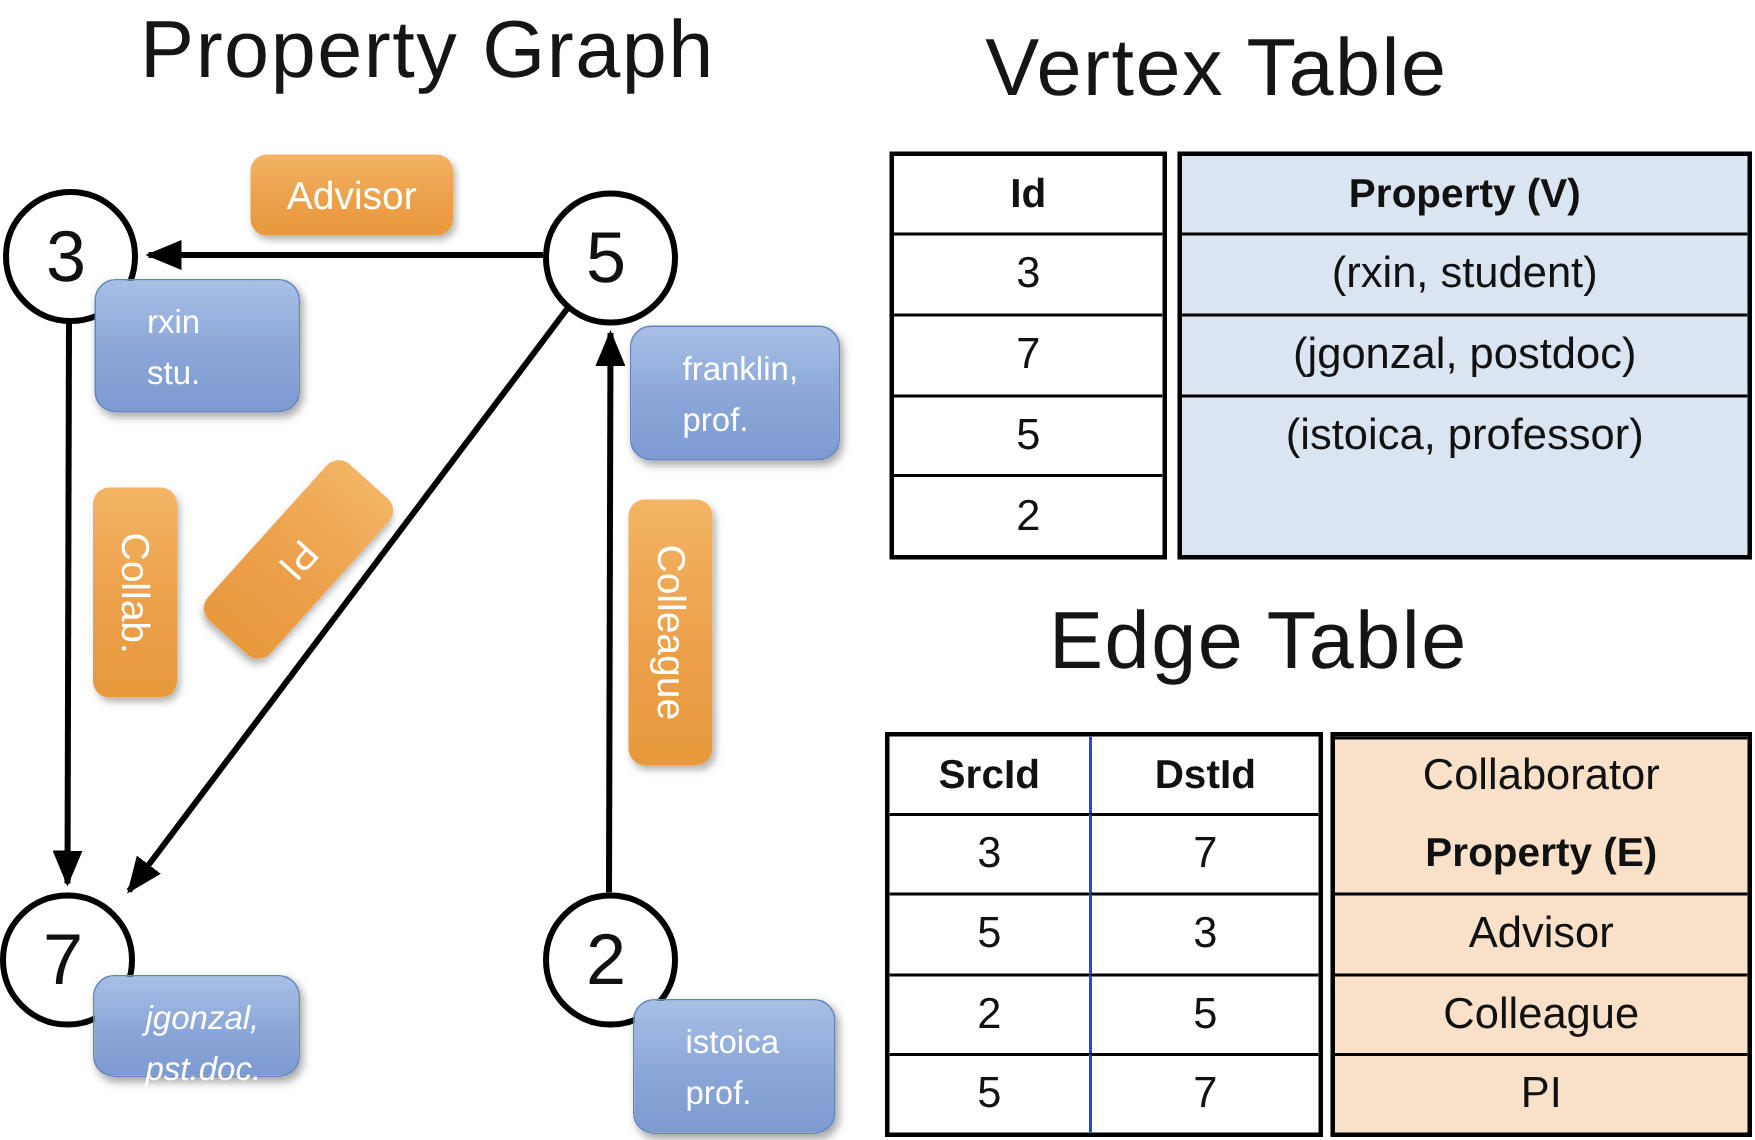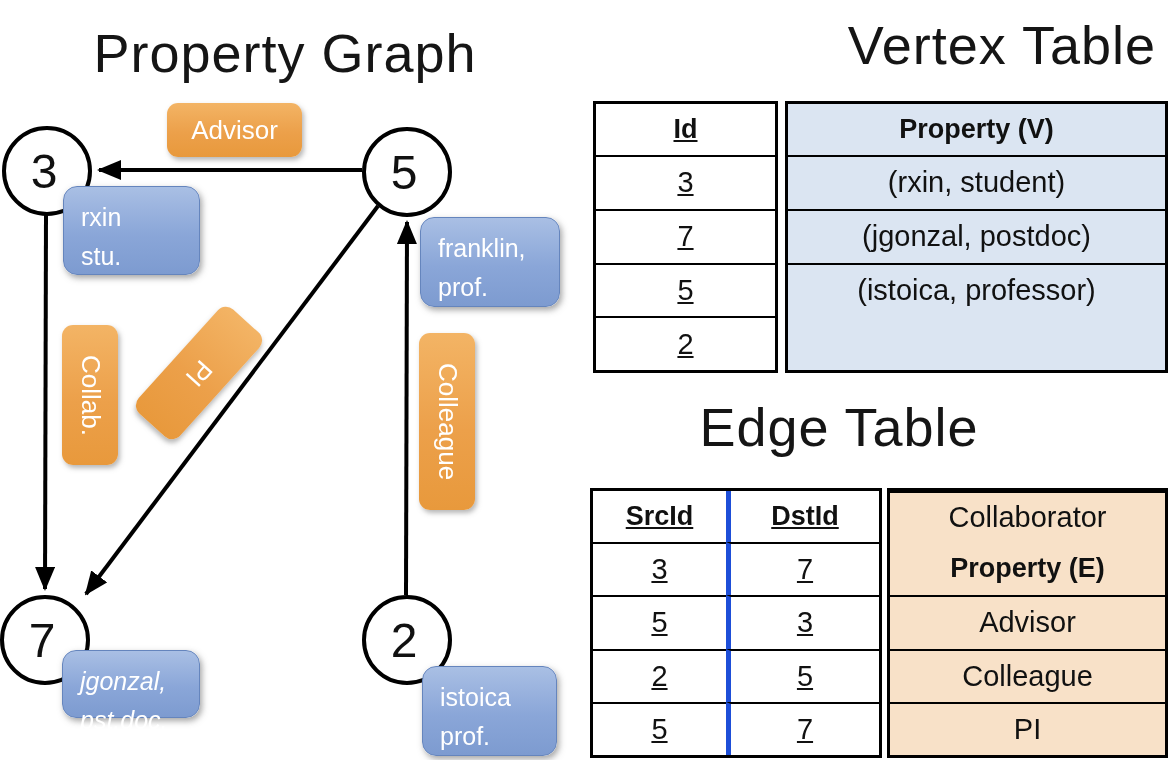--- a/index.html
+++ b/index.html
@@ -11,46 +11,46 @@
 
   
   #graph-panel { position:absolute; left:0; top:0; width:585px; height:760px; }
   .node { position:absolute; width:90px; height:90px; border:4px solid #000;
           border-radius:50%; background:#fff; z-index:3;
           display:flex; align-items:center; justify-content:center; }
   .node span { font-size:48px; color:#111; padding-right:6px; }
   .vprop { position:absolute; z-index:4; border-radius:14px;
            background:linear-gradient(180deg,#a9bfe4 0%,#8aa6d8 55%,#7d9bd0 100%);
            border:1px solid #6585bd; box-shadow:2px 3px 6px rgba(90,90,90,.55);
-           color:#fff; font-size:25px; line-height:1.55; padding:11px 0 0 17px; }
+           color:#fff; font-size:22px; line-height:1.55; padding:11px 0 0 34px; }
   .elabel { position:absolute; z-index:1; border-radius:11px;
             background:linear-gradient(180deg,#f3b465 0%,#eca04a 55%,#e8993c 100%);
             box-shadow:2px 3px 5px rgba(110,110,110,.5);
             color:#fff; font-size:26px; display:flex; align-items:center; justify-content:center; }
   .elabel.vert { writing-mode:vertical-rl; }
   #edges-svg { position:absolute; left:0; top:0; z-index:2; }
 
   
   .tblock { position:absolute; display:grid; }
   .cell { display:flex; align-items:center; justify-content:center;
           font-size:29px; white-space:nowrap; }
   .cell.th { font-weight:bold; font-size:27px; }
   .bt { border-top:2px solid #000; }
-  .bl { border-left:5px solid #1d4ed8; }
+  .bl { border-left:2px solid #1d4ed8; }
   .box-border { border:3px solid #000; }
   .fill-blue  { background:#dbe5f2; }
   .fill-orange{ background:#f8e1c8; }
-  .fill-white { background:#fff;text-decoration:underline; }
+  .fill-white { background:#fff; }
 </style>
 </head>
 <body>
 
 <div id="graph-panel">
 
-  <div class="abs title" style="left:40px; top:22px; width:490px;text-align:center;">Property Graph</div>
+  <div class="abs title" style="left:40px; top:2px; width:490px;text-align:center;">Property Graph</div>
 
   <svg id="edges-svg" width="585" height="760" viewBox="0 0 585 760">
     <defs>
       <marker id="arrow" markerUnits="userSpaceOnUse" markerWidth="24" markerHeight="20" refX="22" refY="10" orient="auto">
         <path d="M0,0 L24,10 L0,20 Z" fill="#000"></path>
       </marker>
     </defs>
     <line x1="362" y1="170" x2="99" y2="170" stroke="#000" stroke-width="4" marker-end="url(#arrow)"></line>
     <line x1="46" y1="214" x2="45" y2="589" stroke="#000" stroke-width="4" marker-end="url(#arrow)"></line>
     <line x1="378" y1="206" x2="86" y2="594" stroke="#000" stroke-width="4" marker-end="url(#arrow)"></line>
@@ -94,21 +94,21 @@
   <div class="vprop" style="left:62px;  top:650px; width:138px; height:68px;font-style:italic;">
     <div>jgonzal,</div>
     <div>pst.doc.</div>
   </div>
   <div class="vprop" style="left:422px; top:650px; width:135px; height:90px;margin-top:16px;">
     <div>istoica</div>
     <div>prof.</div>
   </div>
 </div>
 
-<div class="abs title" style="left:578px; top:14px; width:578px;text-align:right;">Vertex Table</div>
+<div class="abs title" style="left:522px; top:14px; width:578px;">Vertex Table</div>
 
 <div class="tblock box-border fill-white" style="left:593px; top:101px; width:185px; height:272px; grid-template-rows:51px repeat(4,1fr);">
   <div class="cell th">Id</div>
   <div class="cell bt">3</div>
   <div class="cell bt">7</div>
   <div class="cell bt">5</div>
   <div class="cell bt">2</div>
 </div>
 
 <div class="tblock box-border fill-blue" style="left:785px; top:101px; width:383px; height:272px; grid-template-rows:51px repeat(4,1fr);">

